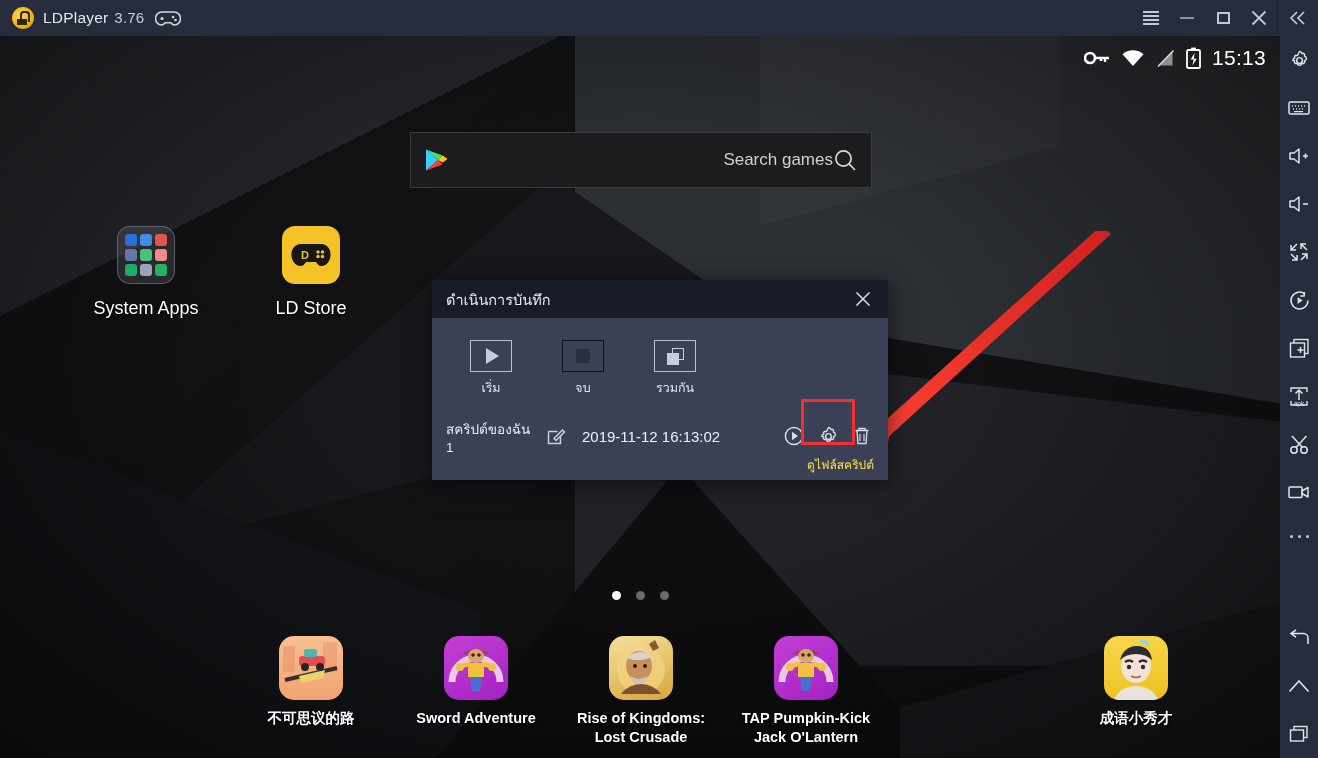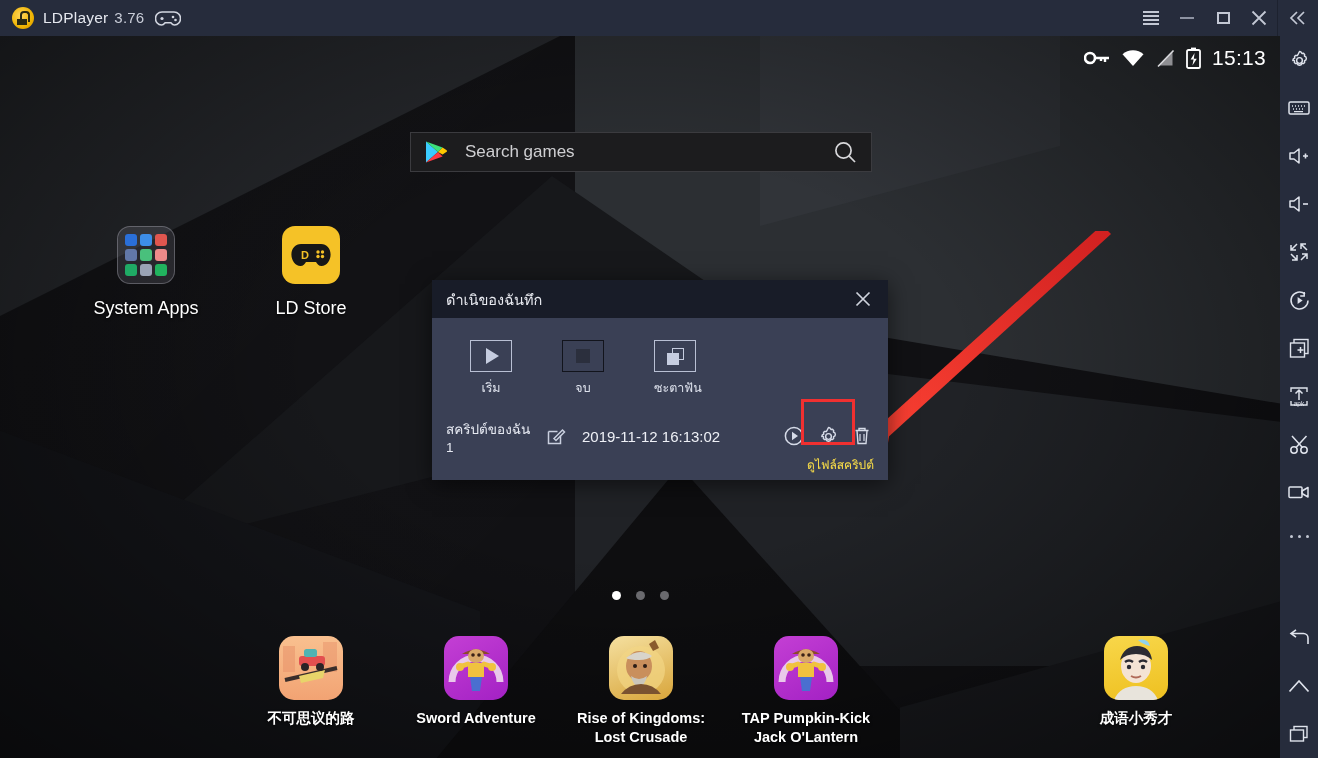--- a/index.html
+++ b/index.html
@@ -69,23 +69,23 @@
        clip-path:polygon(0 0, 100% 0, 100% 60%, 0 100%); }
   .vig{ position:absolute; inset:0;
     background:radial-gradient(ellipse at 50% 45%, rgba(0,0,0,0) 35%, rgba(0,0,0,.55) 100%); }
 
   
   .statusbar{ position:absolute; right:0; top:0; height:44px; display:flex;
     align-items:center; padding-right:14px; gap:11px; color:#fff; }
   .clock{ font-size:21px; color:#fff; letter-spacing:.3px; }
 
   
-  .searchbar{ position:absolute; left:410px; top:96px; width:462px; height:40px;
+  .searchbar{ position:absolute; left:410px; top:96px; width:462px; height:56px;
     background:#1c1c1e; border:1px solid #3b3b3f; display:flex; align-items:center;
-    padding:0 14px; }
+    padding:0 14px;text-align:right; }
   .gplay{ width:22px; height:24px; flex:none; }
   .search-text{ margin-left:18px; color:#cfcfd2; font-size:17px; flex:1; }
   .search-mag{ width:24px; height:24px; flex:none; }
 
   
   .dicon{ position:absolute; width:120px; text-align:center; }
   .dicon .art{ width:58px; height:58px; margin:0 auto; border-radius:13px; position:relative; }
   .dicon .lbl{ margin-top:13px; color:#fff; font-size:18px; line-height:1.25;
     text-shadow:0 1px 3px rgba(0,0,0,.9); }
 
@@ -379,21 +379,21 @@
         </linearGradient>
       </defs>
       <path d="M281 3 L55 209 L46 198 L272 -6 Z" fill="url(#ag)"></path>
       <path d="M24 222 L62 186 L58 212 Z" fill="#fb4133"></path>
       <path d="M24 222 L58 212 L50 198 Z" fill="#f8382e"></path>
     </svg>
   </div>
 
   <div class="dlg">
     <div class="dlg-head">
-      <div class="dlg-title">ดำเนิของฉันทึก</div>
+      <div class="dlg-title">ดำเนินการบันทึก</div>
       <div class="dlg-x">
         <svg width="16" height="16" viewBox="0 0 16 16">
             <path d="M1.5 1.5 14.5 14.5M14.5 1.5 1.5 14.5" stroke="#cfd3dd" stroke-width="1.7"></path>
           </svg>
       </div>
     </div>
 
     <div class="dlg-body">
       <div class="ops">
         <div class="op">
@@ -408,21 +408,21 @@
             </div>
           <div class="cap">จบ</div>
         </div>
         <div class="op">
           <div class="box">
             <div class="stack">
                 <i class="b"></i>
                 <i class="f"></i>
               </div>
           </div>
-          <div class="cap">ซะตาฟัน</div>
+          <div class="cap">รวมกัน</div>
         </div>
       </div>
 
       <div class="srow">
         <div class="sname">สคริปต์ของฉัน 1</div>
         <div class="sedit">
           <svg width="20" height="20" viewBox="0 0 20 20">
             <path d="M2.5 5.5h9M2.5 5.5v12h12v-8" fill="none" stroke="#c9cfdf" stroke-width="1.5"></path>
             <path d="M8 12.5 16.5 4l2 2L10 14.5z" fill="none" stroke="#c9cfdf" stroke-width="1.5"></path>
           </svg>

